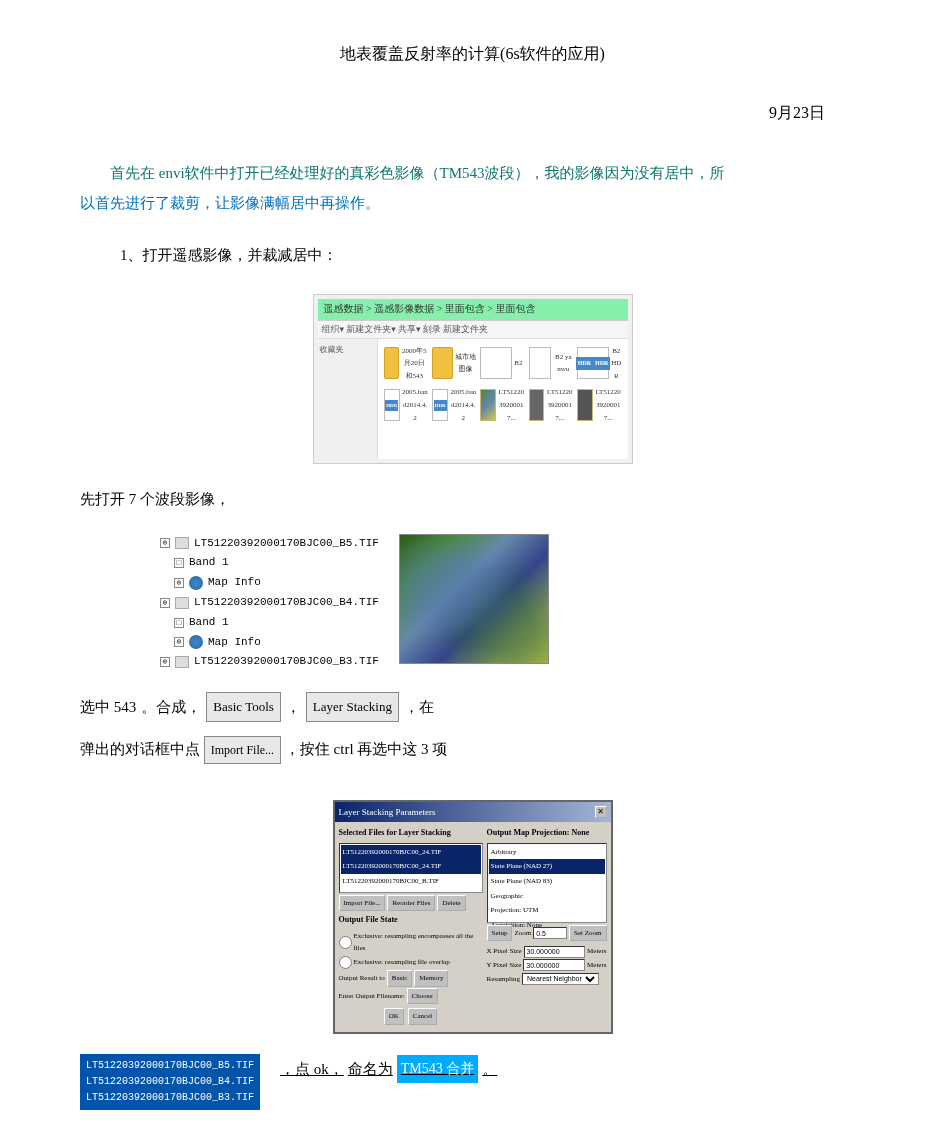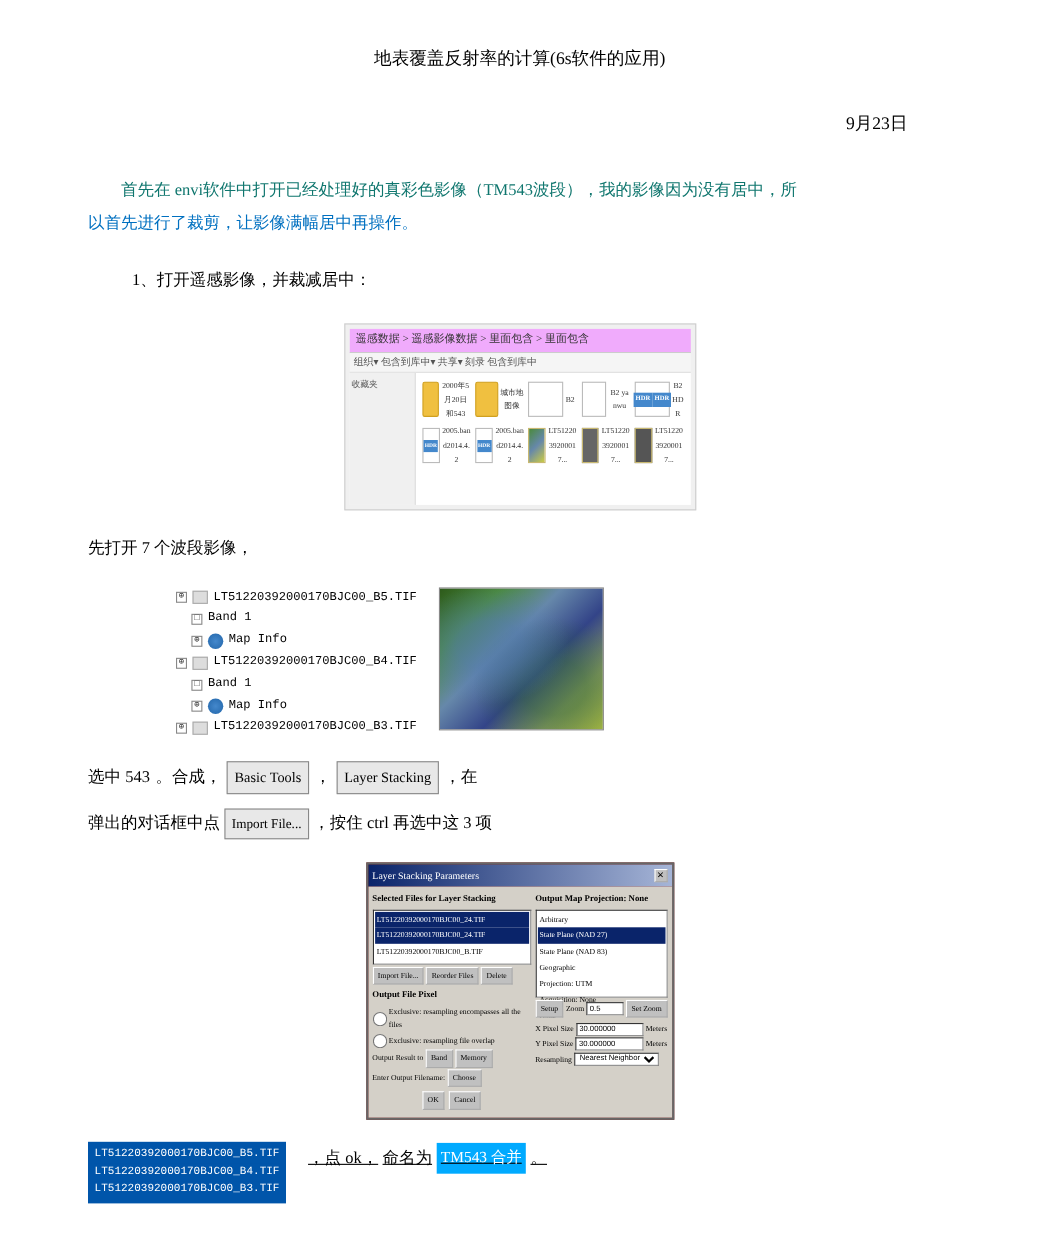--- a/index.html
+++ b/index.html
@@ -57,21 +57,21 @@
     }
 
     .file-browser-img {
       width: 320px;
       border: 1px solid #ccc;
       background: #f0f0f0;
       padding: 4px;
     }
 
     .file-browser-titlebar {
-      background: #f0abfc;
+      background: #86efac;
       height: 22px;
       display: flex;
       align-items: center;
       padding: 0 6px;
       font-size: 10px;
       color: #333;
       border-bottom: 1px solid #ccc;
       gap: 6px;
     }
 
@@ -246,22 +246,23 @@
 
     .ctrl-instruction {
       font-size: 15px;
       margin-bottom: 20px;
       line-height: 2;
     }
 
     .layer-stacking-dialog {
       width: 280px;
       border: 2px solid #666;
-      background: #7f1d1d;
+      background: #0f766e;
       font-size: 9px;
+      margin-top: 16px;
     }
 
     .dialog-titlebar {
       background: linear-gradient(to right, #0a246a, #a6b5d7);
       color: white;
       padding: 2px 4px;
       font-size: 9px;
       display: flex;
       justify-content: space-between;
       align-items: center;
@@ -513,21 +514,21 @@
 </div>
 
 <div class="section-heading">1、打开遥感影像，并裁减居中：</div>
 
 <div class="screenshot-container">
   <div class="file-browser-img">
     <div class="file-browser-titlebar">
       <span>遥感数据 &gt; 遥感影像数据 &gt; 里面包含 &gt; 里面包含</span>
     </div>
     <div class="file-browser-toolbar">
-      <span>组织▾ 包含到库中▾ 共享▾ 刻录 包含到库中</span>
+      <span>组织▾ 新建文件夹▾ 共享▾ 刻录 新建文件夹</span>
     </div>
     <div class="file-browser-body">
       <div class="file-browser-sidebar">
         <div style="font-size:8px;color:#555;">收藏夹</div>
       </div>
       <div class="file-browser-content">
 
         <div class="file-icon-item">
           <div class="file-icon-box folder"></div>
           <div class="file-icon-label">2000年5月20日和543</div>
@@ -653,33 +654,33 @@
           <div class="dialog-listbox-item selected">LT51220392000170BJC00_24.TIF</div>
           <div class="dialog-listbox-item selected">LT51220392000170BJC00_24.TIF</div>
           <div class="dialog-listbox-item">LT51220392000170BJC00_B.TIF</div>
         </div>
         <div class="dialog-btn-row">
           <div class="dialog-btn">Import File...</div>
           <div class="dialog-btn">Reorder Files</div>
           <div class="dialog-btn">Delete</div>
         </div>
 
-        <div class="dialog-section-label">Output File Pixel</div>
+        <div class="dialog-section-label">Output File State</div>
         <div class="dialog-radio-row">
           <input type="radio" name="resample" style="">
           <span>Exclusive: resampling encompasses all the files</span>
         </div>
         <div class="dialog-radio-row">
           <input type="radio" name="resample" style="">
           <span>Exclusive: resampling file overlap</span>
         </div>
 
         <div class="dialog-input-row">
           <span>Output Result to</span>
-          <div class="dialog-btn">Band</div>
+          <div class="dialog-btn">Basic</div>
           <div class="dialog-btn">Memory</div>
         </div>
 
         <div class="dialog-input-row">
           <span>Enter Output Filename:</span>
           <div class="dialog-btn">Choose</div>
         </div>
 
         <div class="ok-cancel-row">
           <div class="dialog-btn">OK</div>

